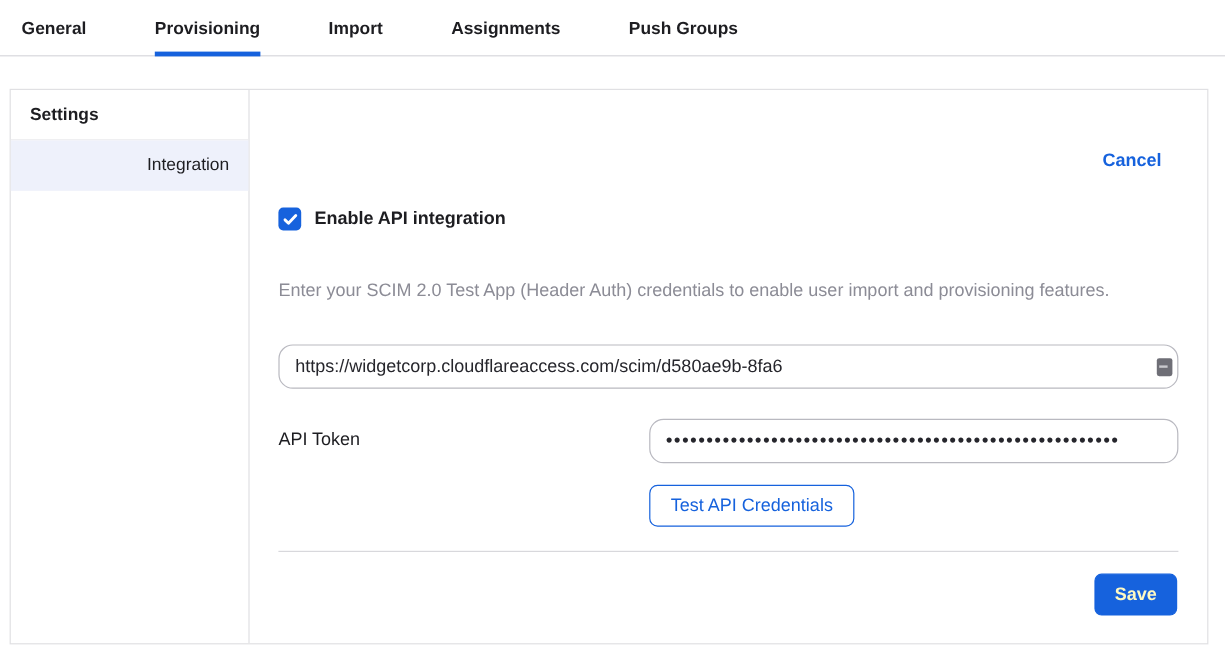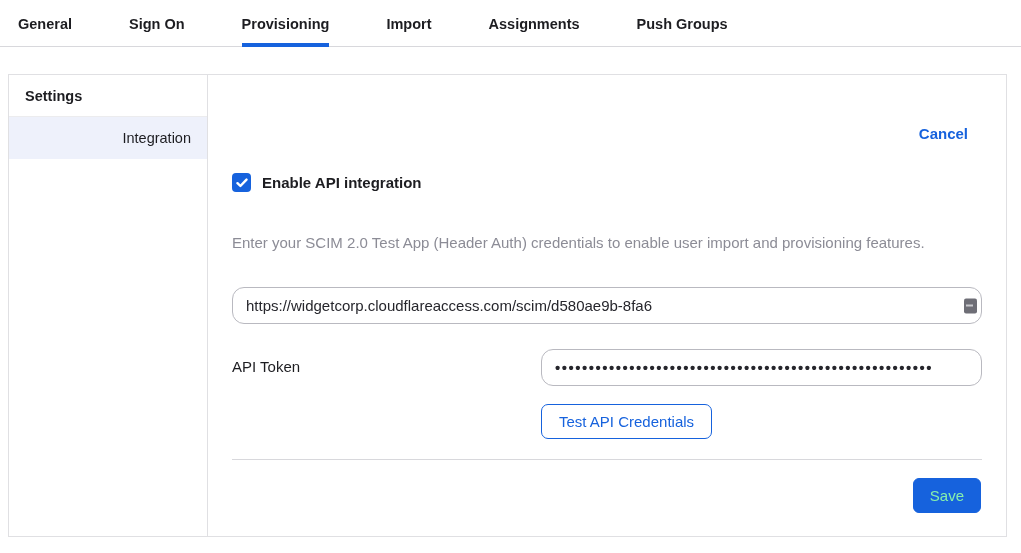--- a/index.html
+++ b/index.html
@@ -49,30 +49,29 @@
   .cursor-marker{position:absolute;right:5px;top:50%;transform:translateY(-50%);
     width:13px;height:15px;background:#6e6e76;border-radius:2px;}
   .cursor-marker::after{content:"";position:absolute;left:2px;top:6px;width:7px;height:2px;
     background:#c9c9cd;}
   .test-row{margin-top:18px;padding-left:309px;}
   .btn-secondary{background:#fff;border:1px solid var(--accent);color:var(--accent);
     font-weight:400;font-size:15px;border-radius:7px;padding:8px 17px;cursor:pointer;
     font-family:"Liberation Sans", sans-serif;}
   .divider{margin-top:20px;border-top:1px solid #d8d8dc;}
   .save-row{margin-top:18px;text-align:right;padding-right:1px;}
-  .btn-primary{background:var(--accent);border:1px solid var(--accent);color:#86efac;
-    font-weight:400;font-size:15px;border-radius:6px;padding:8px 16px;cursor:pointer;
+  .btn-primary{background:var(--accent);border:1px solid var(--accent);color:#fef9c3;
+    font-weight:700;font-size:15px;border-radius:6px;padding:8px 16px;cursor:pointer;
     font-family:"Liberation Sans", sans-serif;}
 </style>
 </head>
 <body>
 
 <div class="tabbar">
   <div class="tab">General</div>
-  <div class="tab">Sign On</div>
   <div class="tab active">Provisioning</div>
   <div class="tab">Import</div>
   <div class="tab">Assignments</div>
   <div class="tab">Push Groups</div>
 </div>
 
 <div class="card">
 
   <div class="sidebar">
     <div class="sidebar-heading">Settings</div>

